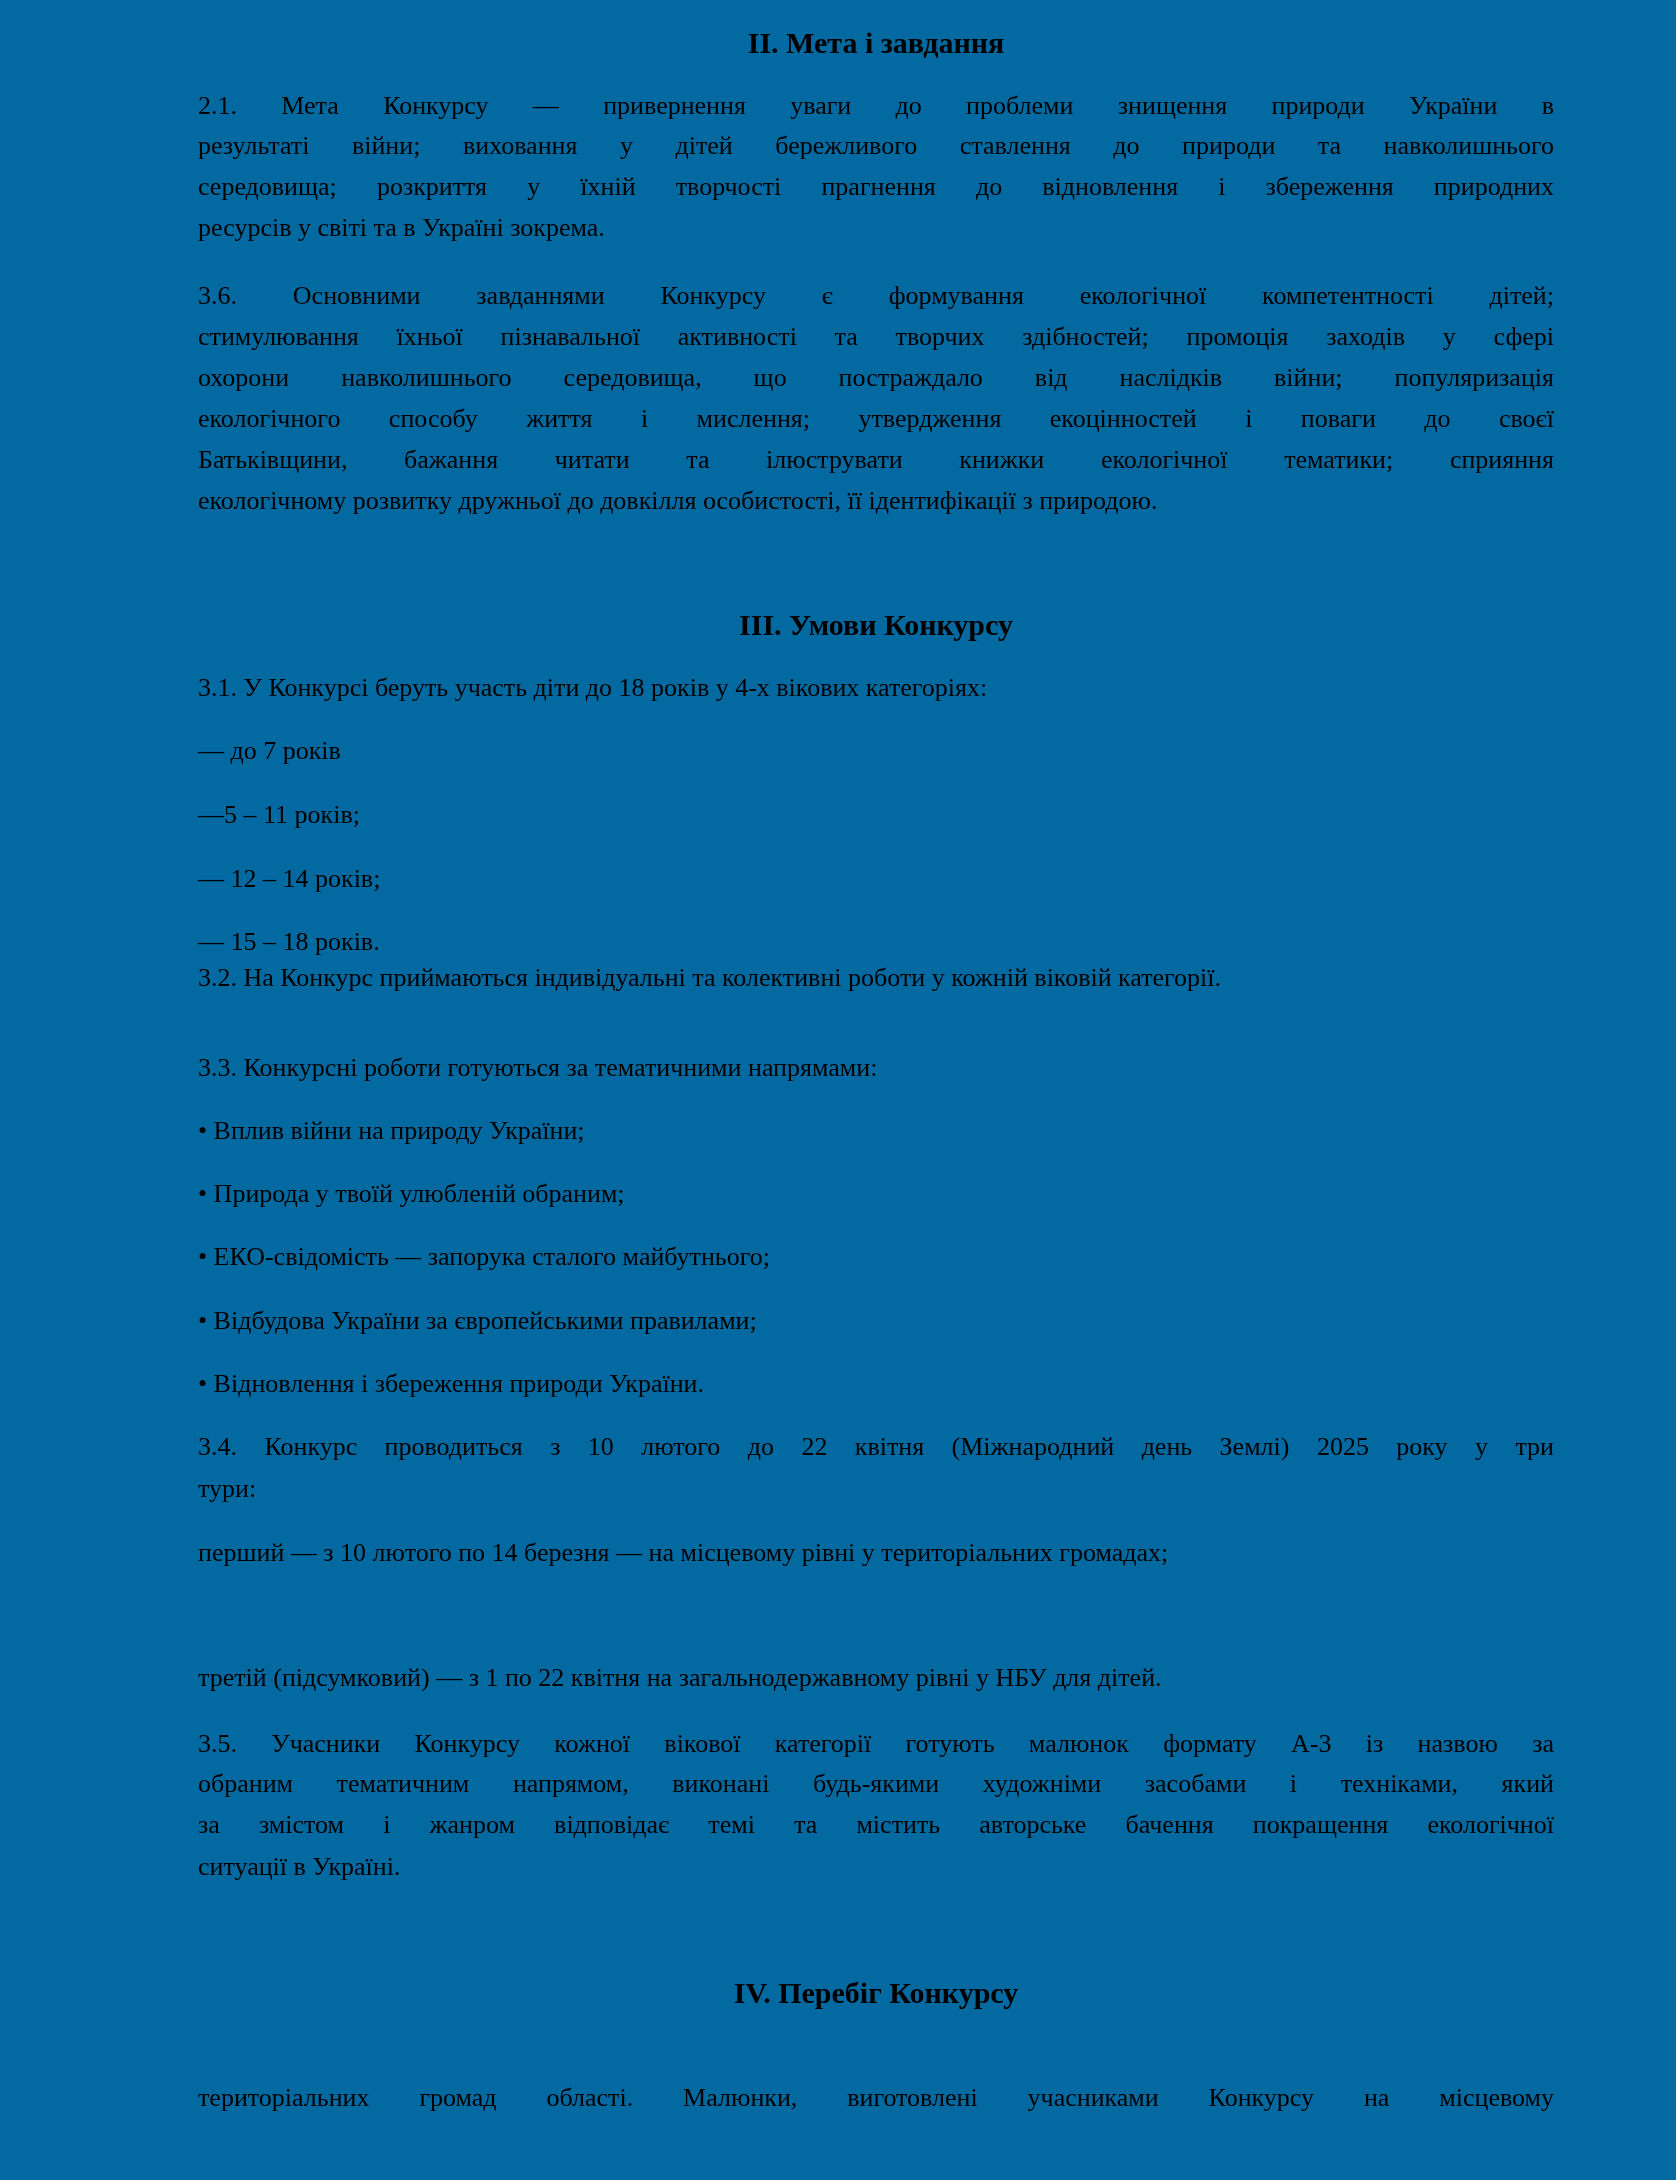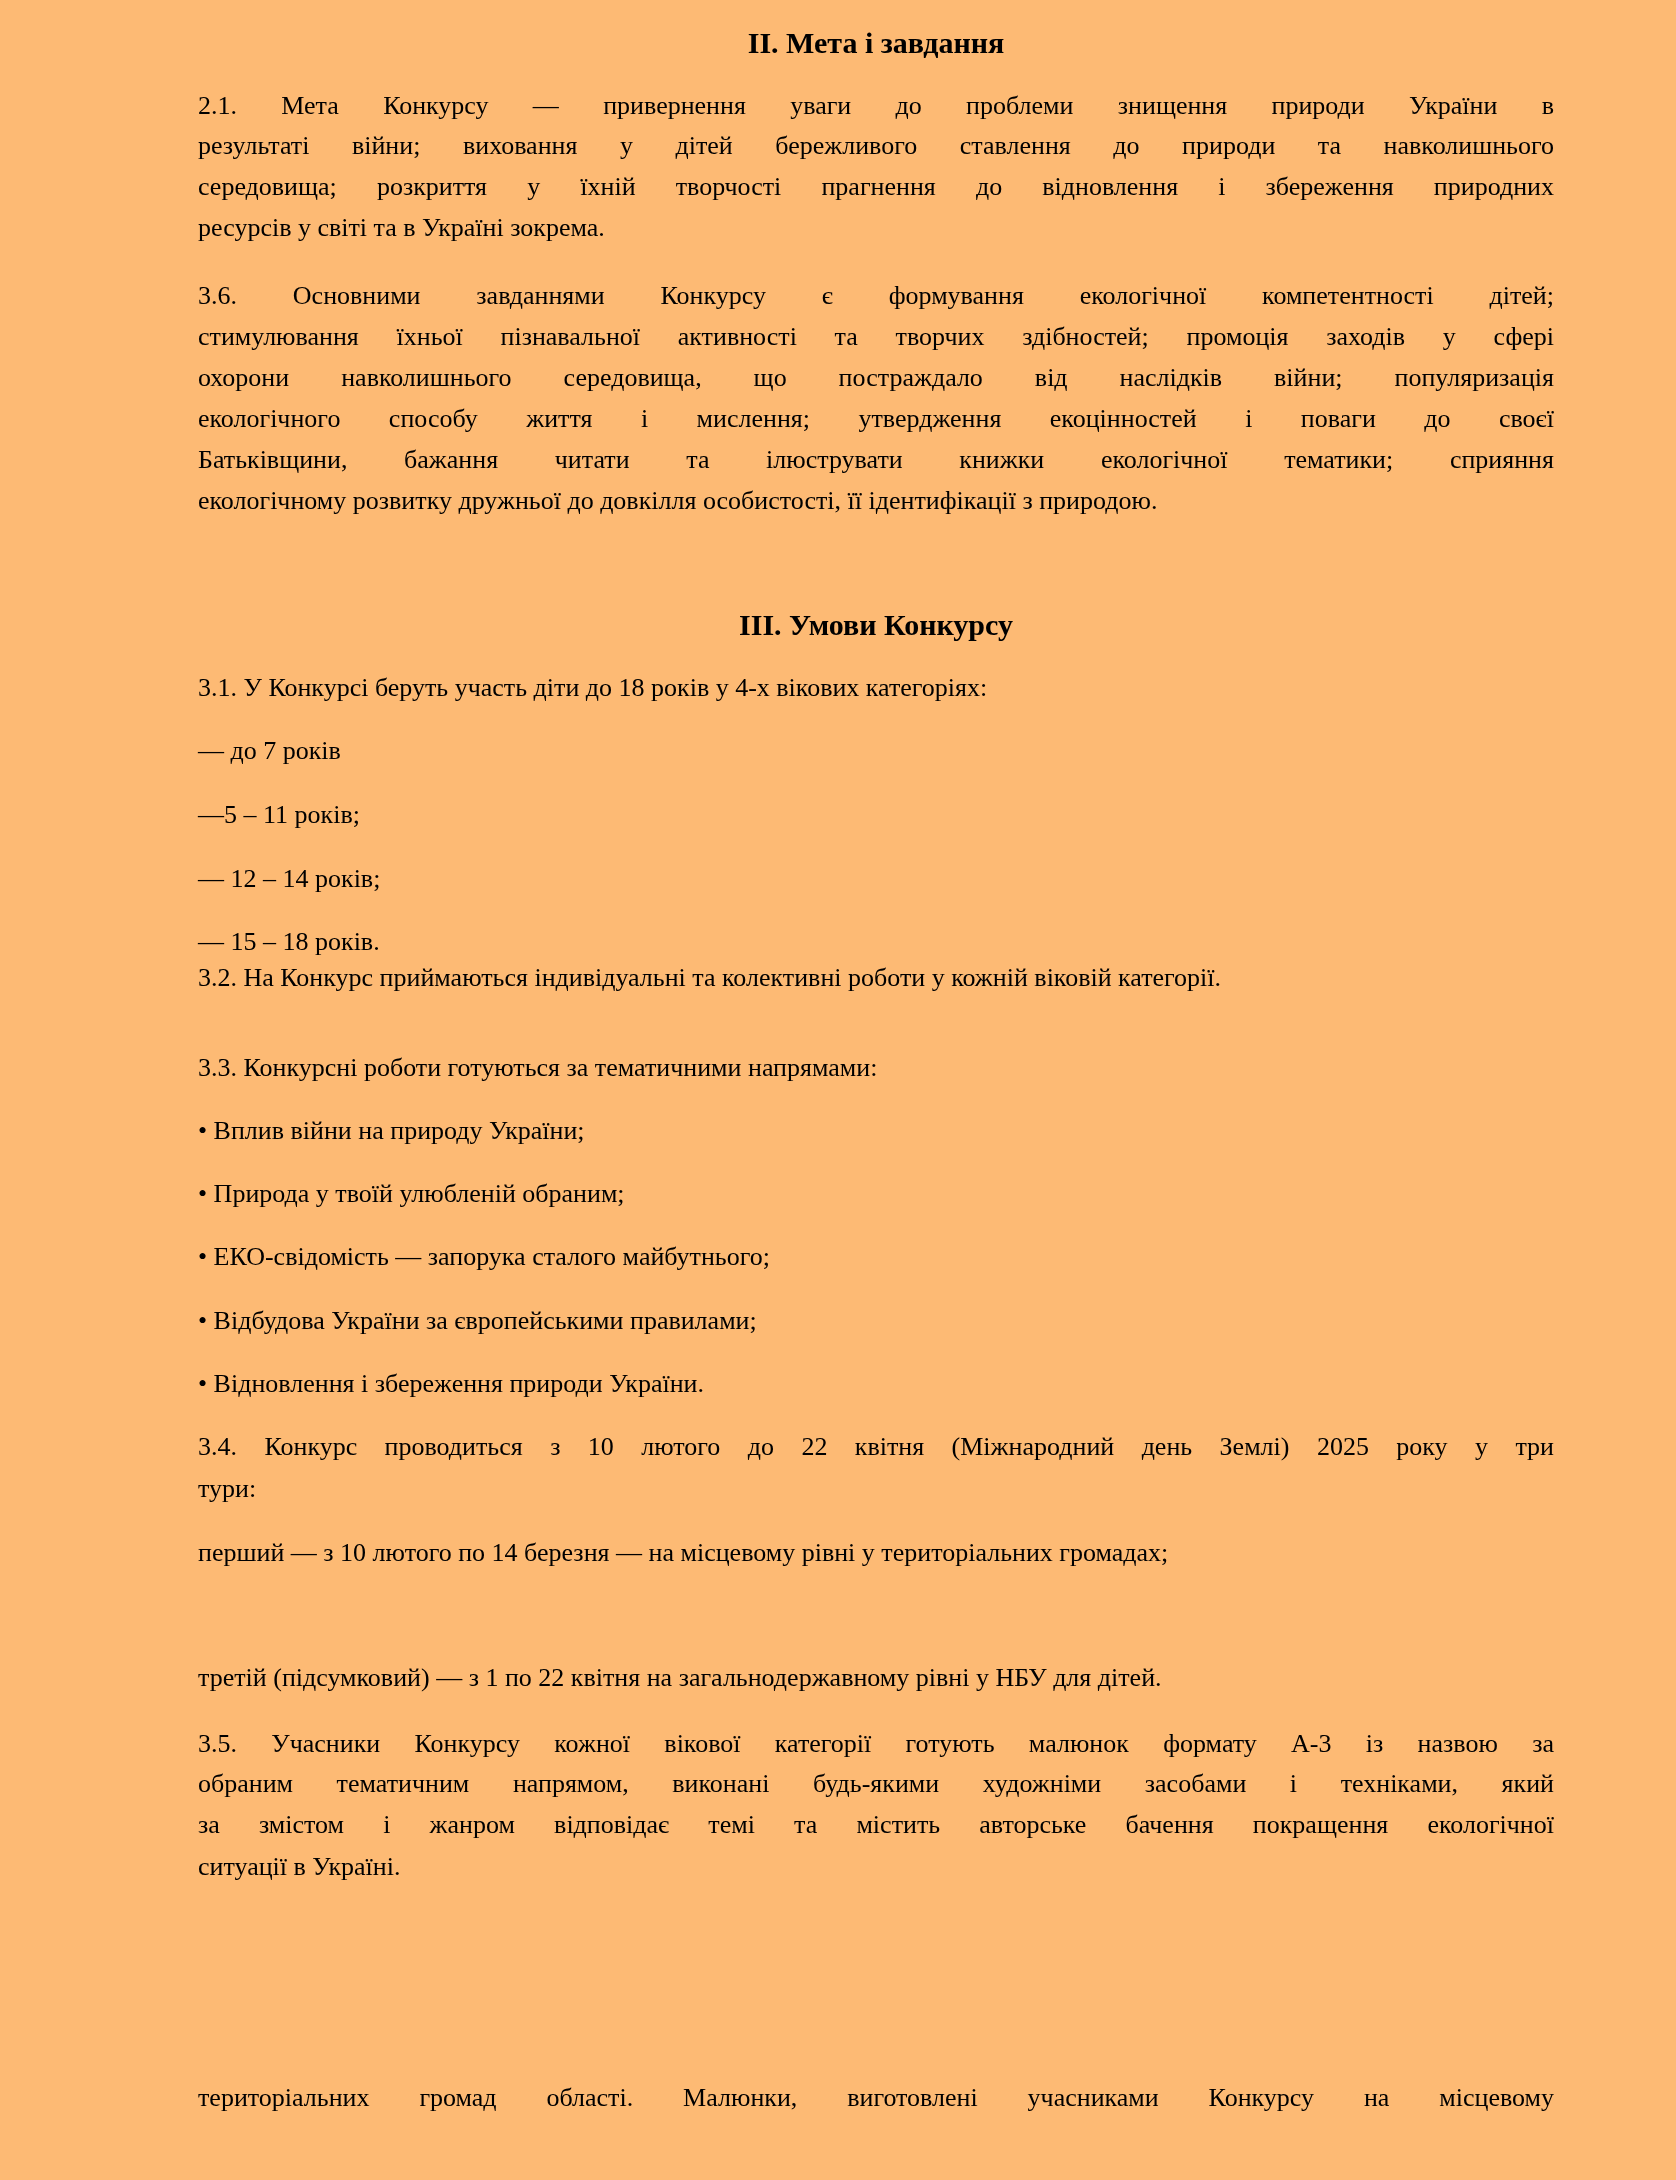--- a/index.html
+++ b/index.html
@@ -1,18 +1,18 @@
 <!DOCTYPE html>
 <html style="font-size:13.6px"><head>
 <meta charset="utf-8">
 <style>
   html, body { margin: 0; padding: 0; background: #ffffff; }
   body { width: 1676px; height: 2181px; position: relative; overflow: hidden;
          font-family: "Liberation Serif", "DejaVu Serif", serif; color: #000; }
-  .page { position: absolute; left: 0; top: 0; width: 1676px; height: 2181px; background: #fdba74; }
+  .page { position: absolute; left: 0; top: 0; width: 1676px; height: 2181px; background: #0369a1; }
   .ln { position: absolute; left: 198px; width: 1356px; font-size: 26px; line-height: 34px;
         white-space: nowrap; }
   .ln.j { text-align: justify; text-align-last: justify; white-space: normal; height: 34px; overflow: hidden; }
   .h { position: absolute; left: 198px; width: 1356px; text-align: center; font-weight: bold;
        font-size: 30px; line-height: 34px; }
 </style>
 </head>
 <body>
 
 <div class="page">
@@ -50,17 +50,18 @@
   <div class="ln" style="top:1472px">тури:</div>
 
   <div class="ln" style="top:1536px">перший — з 10 лютого по 14 березня — на місцевому рівні у територіальних громадах;</div>
   <div class="ln" style="top:1661px">третій (підсумковий) — з 1 по 22 квітня на загальнодержавному рівні у НБУ для дітей.</div>
 
   <div class="ln j" style="top:1727px">3.5. Учасники Конкурсу кожної вікової категорії готують малюнок формату А-3 із назвою за</div>
   <div class="ln j" style="top:1767px">обраним тематичним напрямом, виконані будь-якими художніми засобами і технiками, який</div>
   <div class="ln j" style="top:1808px">за змістом і жанром відповідає темі та містить авторське бачення покращення екологічної</div>
   <div class="ln" style="top:1850px">ситуації в Україні.</div>
 
+  <div class="h" style="top:1976px">IV. Перебіг Конкурсу</div>
 
   <div class="ln j" style="top:2081px">територіальних громад області. Малюнки, виготовлені учасниками Конкурсу на місцевому</div>
 
 </div>
 
 
 </body></html>

